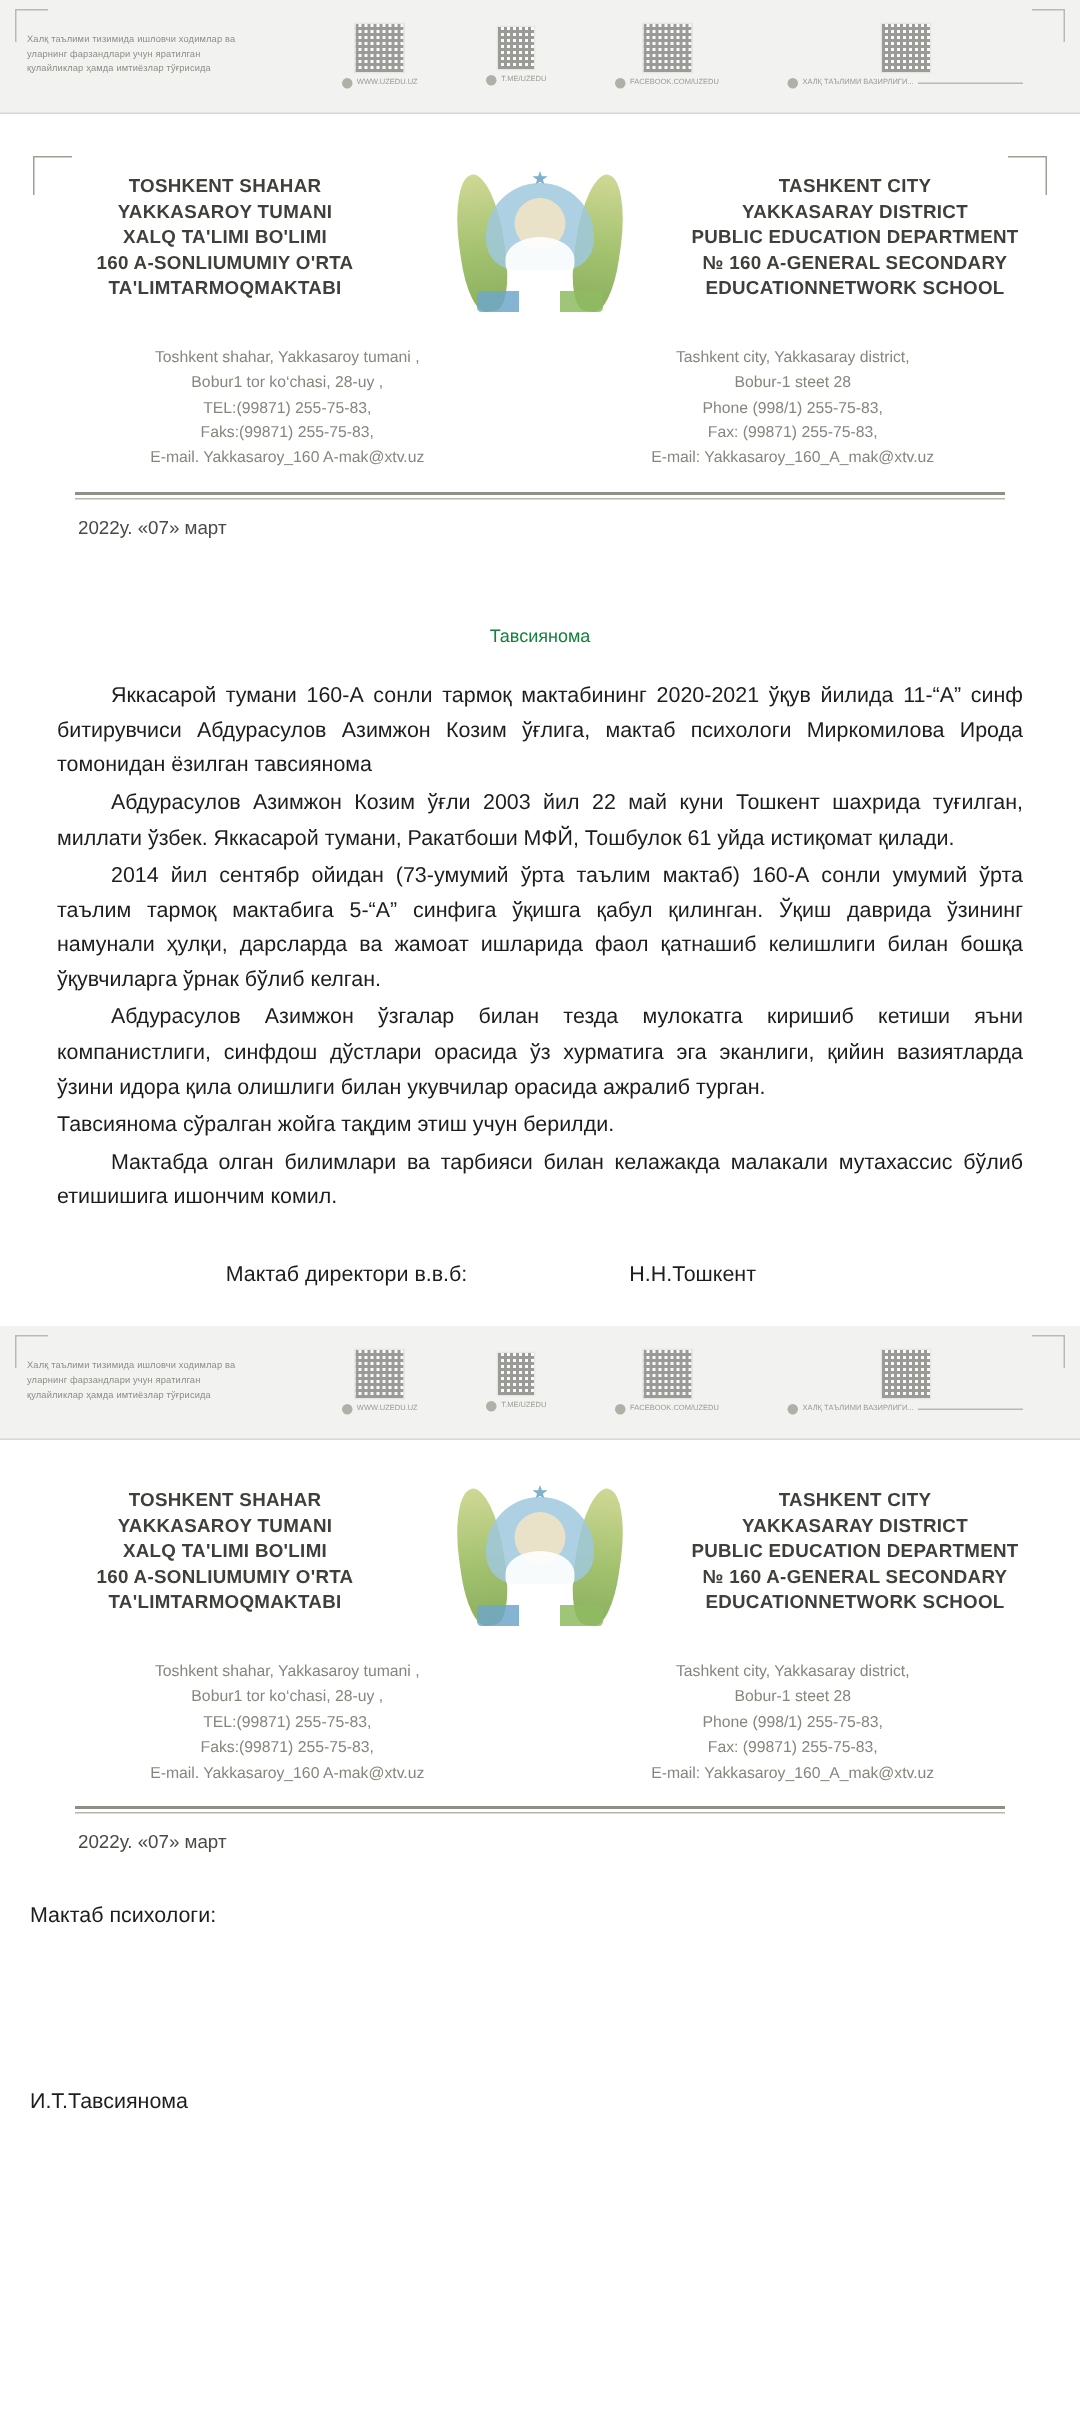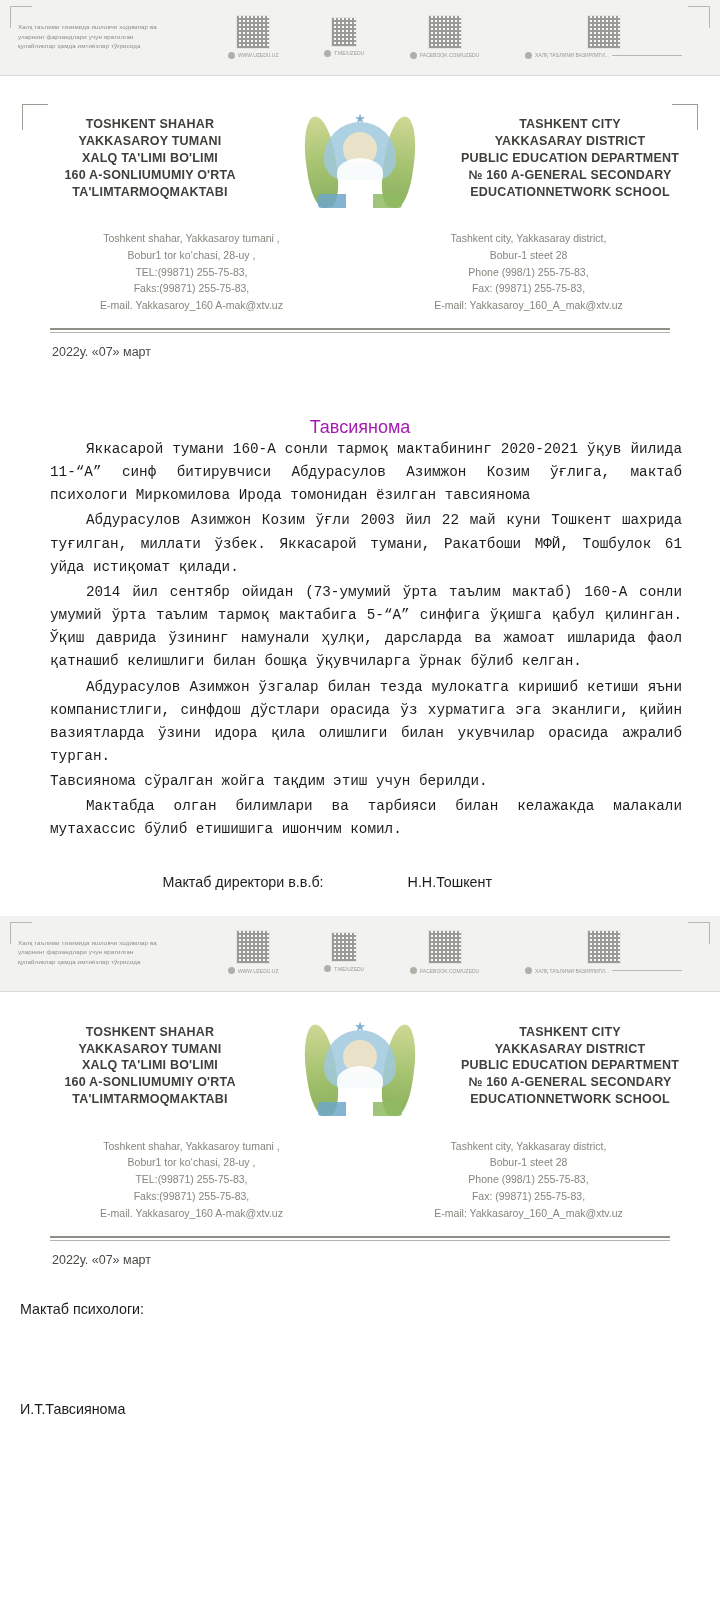--- a/index.html
+++ b/index.html
@@ -202,38 +202,38 @@
     font-size: 12.5px;
     color: #4a4a45;
   }
 
   
   .doc-body {
     padding: 58px 38px 0 38px;
   }
   .doc-title {
     text-align: center;
-    font-size: 18px;
-    color: #a21caf;
+    font-size: 12px;
+    color: #15803d;
+    margin-bottom: 22px;
   }
   .para {
     font-size: 14.3px;
     line-height: 1.62;
     color: #1d1d1d;
     text-align: justify;
     text-indent: 36px;
-    margin: 0 0 2px 12px;
-    font-family: Liberation Mono, monospace;
+    margin: 0 0 2px 0;
   }
   .para.noindent { text-indent: 0; }
 
   .sign-row {
     display: flex;
     justify-content: center;
-    gap: 84px;
+    gap: 108px;
     font-size: 14.3px;
     color: #1d1d1d;
     padding: 30px 20px 0 20px;
   }
   .sign-row .name { min-width: 150px; }
 
   .page2-header { padding-top: 26px; }
   .spacer-md { height: 26px; }
 </style>
 </head>

